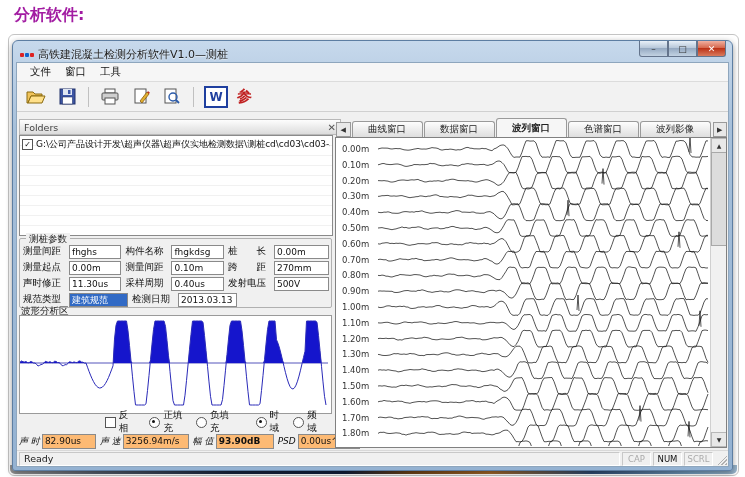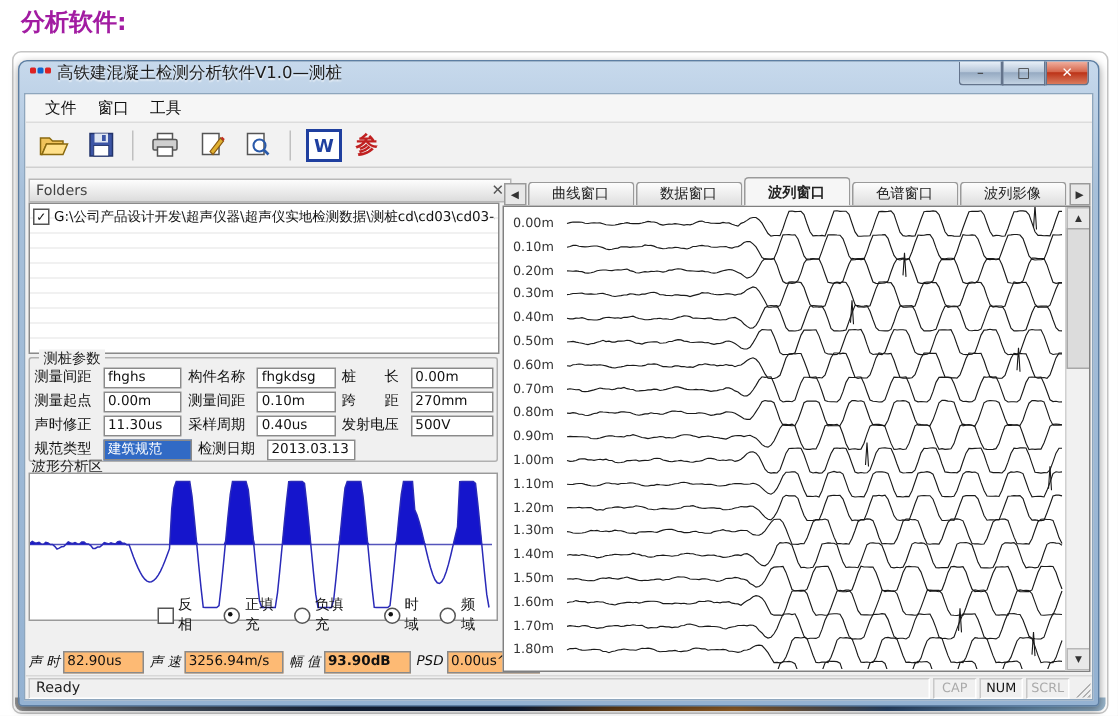--- a/index.html
+++ b/index.html
@@ -6,21 +6,21 @@
     font-family:"DejaVu Sans","Liberation Sans",sans-serif;}
   .heading{position:absolute;left:14px;top:5px;font-size:16px;font-weight:bold;color:#a21ca2;}
   .shot{position:absolute;left:8px;top:34px;width:729px;height:440px;border:1px solid #c4c4c4;
     border-radius:6px;background:#fff;}
   .desktop-strip{position:absolute;left:1px;right:1px;bottom:1px;height:9px;border-radius:0 0 5px 5px;
     background:linear-gradient(90deg,#9a9a9a 0%,#56606e 12%,#18263f 30%,#101f3c 46%,#6e4418 55%,#a66a2a 66%,#2e4c74 80%,#76a0c2 94%,#9ab6cc 100%);}
   
   .window{position:absolute;left:12px;top:40px;width:719px;height:429px;border:1px solid #5d7ea2;
     border-radius:6px 6px 3px 3px;background:linear-gradient(180deg,#c7d9ec 0%,#a7c0da 20%,#94b2d2 100%);
     box-shadow:0 2px 6px rgba(0,0,0,.4);}
-  .titlebar{position:absolute;left:0;top:0;right:0;height:21px;display:flex;align-items:flex-start;padding-left:7px;}
+  .titlebar{position:absolute;left:0;top:0;right:0;height:21px;display:flex;align-items:flex-end;padding-left:7px;}
   .app-icon{width:14px;height:13px;display:inline-block;position:relative;margin-right:4px;}
   .app-icon i{position:absolute;width:4px;height:4px;border-radius:1px;}
   .app-icon .d1{left:0;top:4px;background:#d22;}
   .app-icon .d2{left:5px;top:4px;background:#16c;}
   .app-icon .d3{left:10px;top:4px;background:#d22;}
   .title-text{font-size:11px;color:#1c1c1c;text-shadow:0 1px 1px rgba(255,255,255,.7);white-space:nowrap;}
   .winbtns{position:absolute;right:6px;top:0;display:flex;}
   .wb{width:27px;height:15px;border:1px solid #64748c;border-top:none;display:flex;align-items:center;
      justify-content:center;font-size:9px;color:#fff;background:linear-gradient(180deg,#e8f0f8 0%,#b8c8da 45%,#96aac2 50%,#c2d2e2 100%);color:#333;}
   .wb.min{border-radius:0 0 0 3px;}
@@ -56,21 +56,21 @@
   .prow{display:flex;align-items:center;height:15px;margin-bottom:1px;}
   .plab{font-size:9.5px;color:#111;flex:0 0 auto;white-space:nowrap;}
   .pval{height:12px;background:#fff;border:1px solid #8a8a8a;font-size:9px;color:#111;padding:0 2px;
     line-height:12px;white-space:nowrap;overflow:hidden;margin-left:2px;margin-right:4px;}
   .plab{width:44px;}
   .pval.c0{width:53px;}.pval.c1{width:53px;}.pval.c2{width:56px;margin-right:0;}
   .pval.sel{background:#316ac5;color:#fff;}
   .wave-label{position:absolute;left:4px;top:193px;font-size:9.5px;color:#222;}
   .wavebox{position:absolute;left:2px;top:203px;width:311px;height:97px;background:#fff;border:1px solid #9a9a9a;}
   
-  .ctl-row1{position:absolute;left:2px;top:291px;width:312px;height:14px;display:flex;align-items:center;font-size:9.5px;color:#111;}
+  .ctl-row1{position:absolute;left:2px;top:303px;width:312px;height:14px;display:flex;align-items:center;font-size:9.5px;color:#111;}
   .ctl-row2{position:absolute;left:2px;top:321px;width:312px;height:16px;display:flex;align-items:center;font-size:9px;color:#111;}
   .chk{width:9px;height:9px;border:1px solid #555;background:#fff;margin-right:3px;flex:0 0 auto;}
   .rad{width:9px;height:9px;border:1px solid #555;border-radius:50%;background:#fff;margin-right:3px;position:relative;flex:0 0 auto;}
   .rad.on::after{content:"";position:absolute;left:2px;top:2px;width:3px;height:3px;border-radius:50%;background:#111;}
   .ctl-gap{width:14px;}
   .cfield{display:flex;align-items:center;margin-right:4px;}
   .cflab{white-space:nowrap;margin-right:2px;font-style:italic;}
   .cfval{height:13px;background:#fdba74;border:1px solid #8a8a8a;font-size:9px;line-height:13px;padding:0 2px;white-space:nowrap;overflow:hidden;}
   .cfval.w0{width:48px;}.cfval.w1{width:60px;}.cfval.w2{width:52px;font-weight:bold;}.cfval.w3{width:56px;}
   

